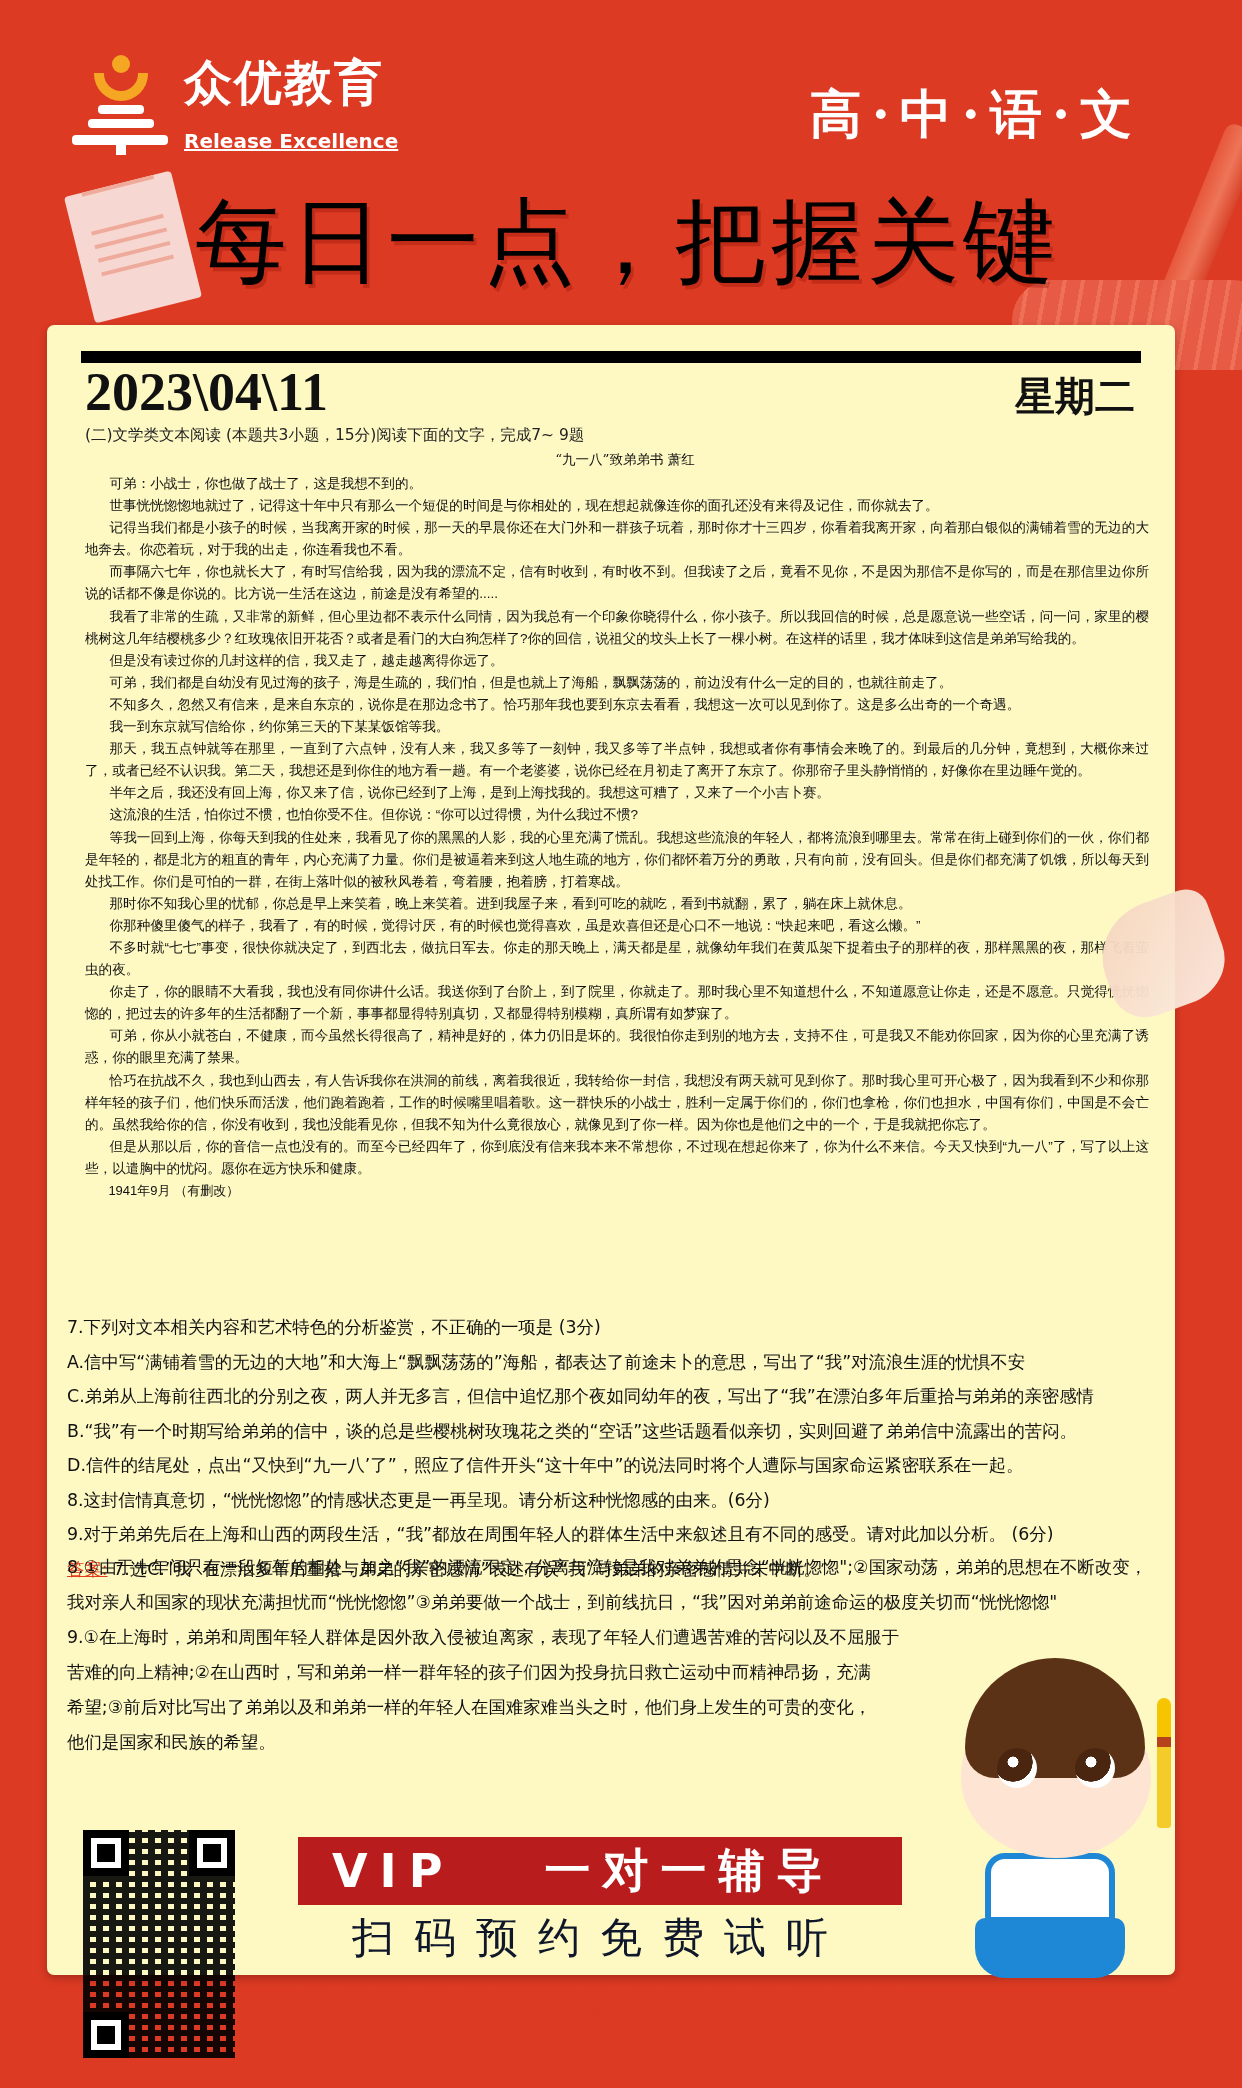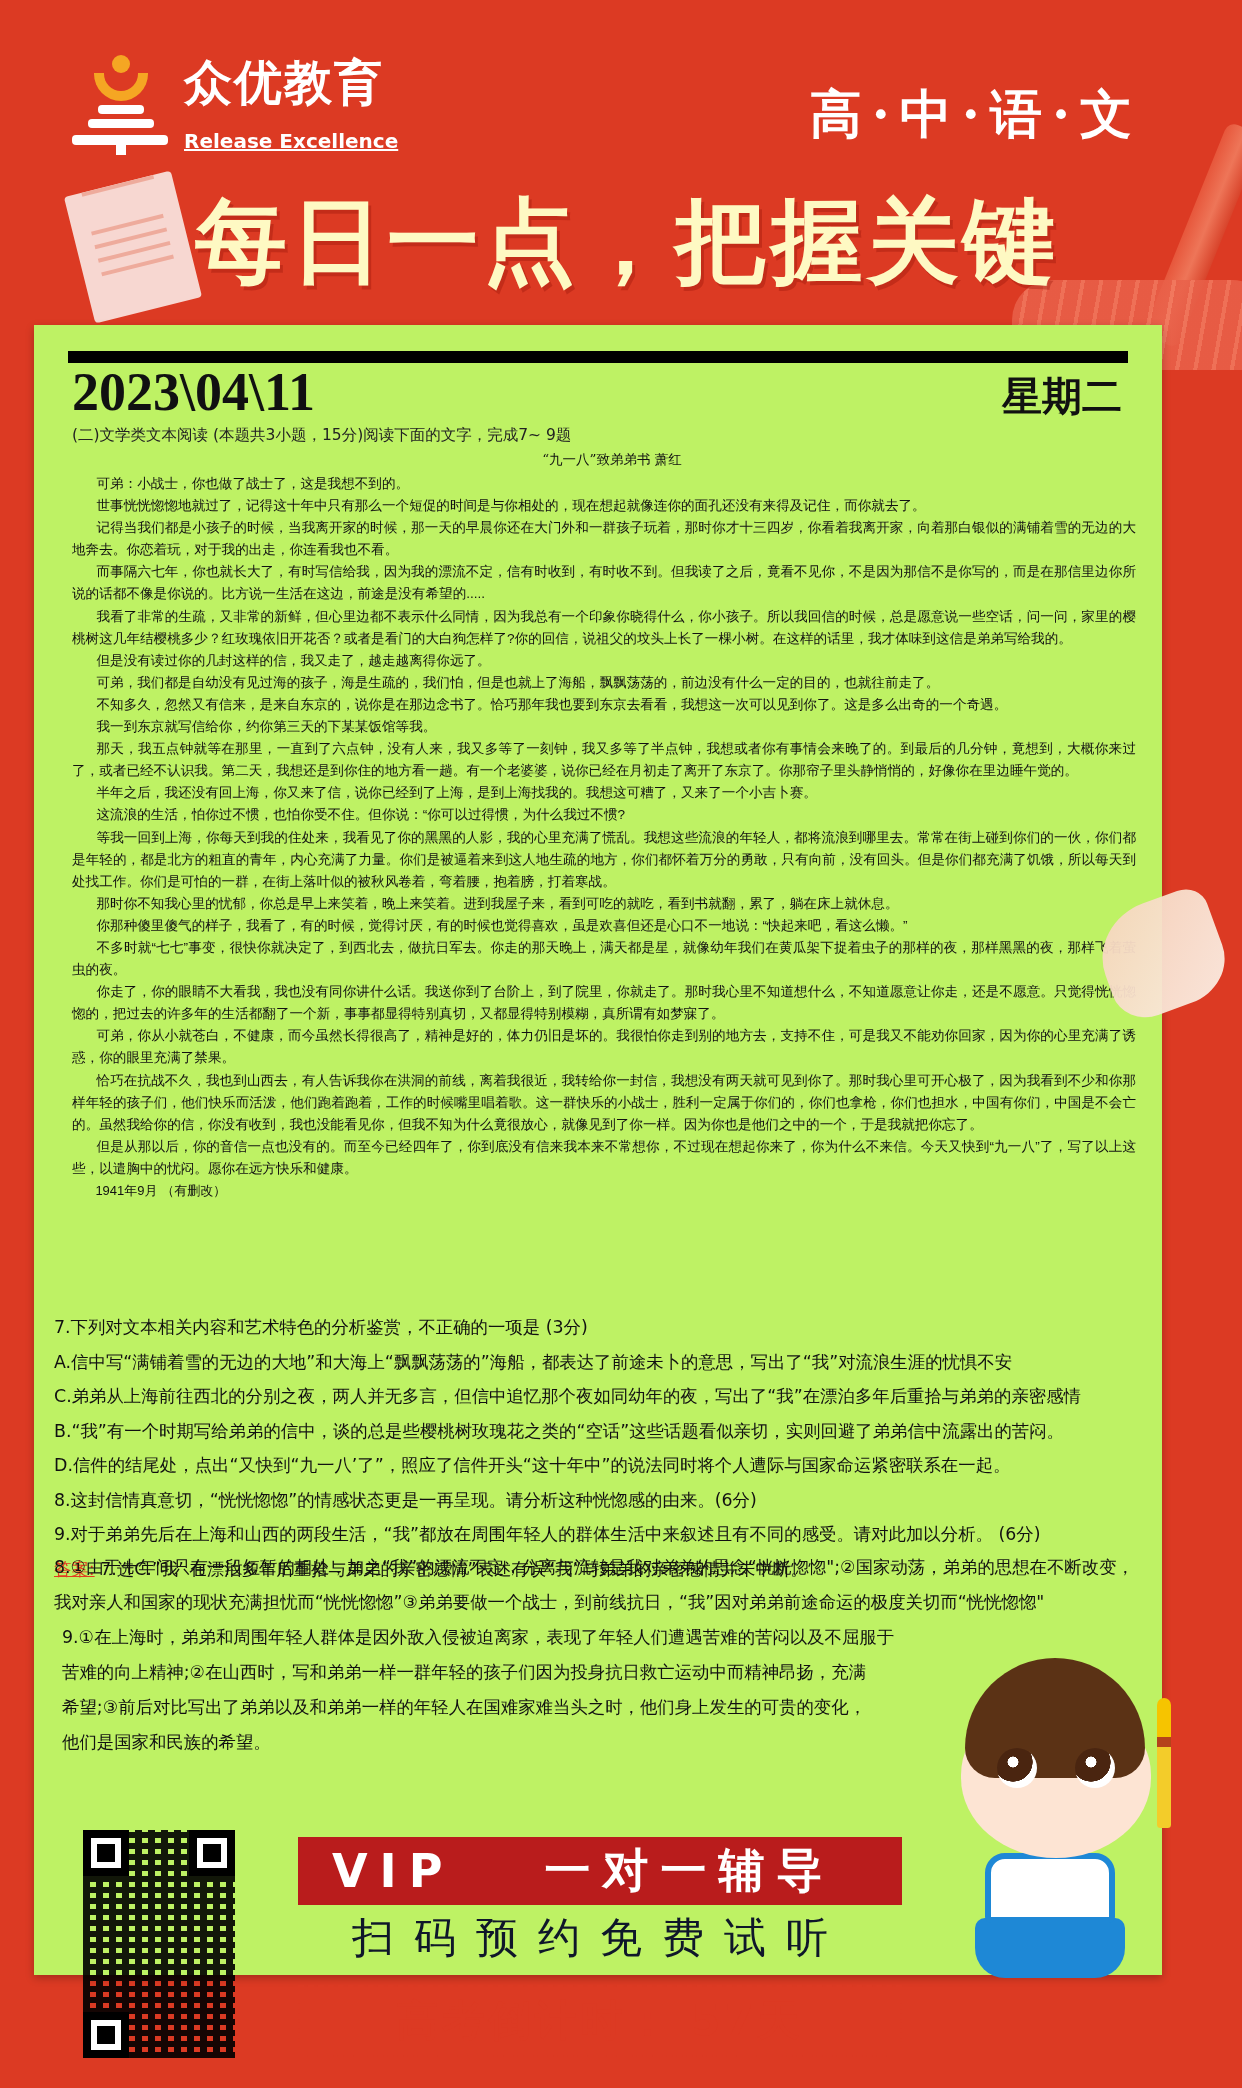--- a/index.html
+++ b/index.html
@@ -41,40 +41,40 @@
   .logo-mark .dot { position: absolute; left: 42px; top: 0; width: 18px; height: 18px; border-radius: 50%; background: #f5a623; }
   .logo-mark .arc { position: absolute; left: 24px; top: 18px; width: 54px; height: 28px; border: 10px solid #f5a623; border-top: none; border-radius: 0 0 40px 40px; }
   .logo-mark .bar { position: absolute; background: #fff; height: 9px; border-radius: 4px; }
   .logo-mark .b1 { left: 28px; top: 50px; width: 46px; }
   .logo-mark .b2 { left: 18px; top: 64px; width: 66px; }
   .logo-mark .b3 { left: 2px; top: 80px; width: 96px; height: 10px; }
   .logo-mark .stem { position: absolute; left: 46px; top: 88px; width: 10px; height: 12px; background: #fff; }
   .logo-text .cn { color: #fff; font-size: 48px; font-weight: bold; letter-spacing: 2px; line-height: 1; }
   .logo-text .en { color: #fff; font-size: 20px; font-weight: bold; margin-top: 23px; text-decoration: underline; }
   .subject { position: absolute; right: 100px; top: 80px; color: #fff; font-family: "DejaVu Serif", serif; font-size: 52px; letter-spacing: 10px; font-weight: bold; }
-  .slogan { position: absolute; left: 195px; top: 180px; color: #fef9c3; font-size: 92px; font-weight: bold; letter-spacing: 4px; text-shadow: 3px 4px 0 rgba(150,20,10,.35); }
+  .slogan { position: absolute; left: 195px; top: 180px; color: #000000; font-size: 92px; font-weight: normal; letter-spacing: 4px; text-shadow: 3px 4px 0 rgba(150,20,10,.35); }
 
   
   .card {
-    position: absolute; left: 34px; top: 325px; width: 1128px; height: 1650px;
-    background: #bef264; box-shadow: 0 3px 8px rgba(0,0,0,.25);
+    position: absolute; left: 47px; top: 325px; width: 1128px; height: 1650px;
+    background: #fef9c3; box-shadow: 0 3px 8px rgba(0,0,0,.25); border-radius: 7px;
   }
   .rule { position: absolute; left: 34px; right: 34px; top: 26px; height: 12px; background: #000; }
   .date { position: absolute; left: 38px; top: 38px; font-family: "Liberation Serif", serif; font-weight: bold; font-size: 54px; line-height: 1.1; }
   .weekday { position: absolute; right: 40px; top: 44px; font-family: "DejaVu Serif", serif; font-weight: bold; font-size: 40px; }
   .intro { position: absolute; left: 38px; top: 100px; font-size: 15.5px; color: #222; }
   .passage-title { position: absolute; left: 0; right: 0; top: 126px; text-align: center; font-family: "DejaVu Serif", serif; font-size: 13.5px; padding-left: 28px; }
   .passage { position: absolute; left: 38px; right: 26px; top: 148px; font-family: Liberation Sans, sans-serif; font-size: 13.6px; line-height: 22.1px; color: #111; text-align: justify; }
   .passage p { text-indent: 1.8em; }
   .passage .sign { text-indent: 1.8em; font-size: 13px; }
 
   .questions { position: absolute; left: 20px; right: 18px; top: 985px; font-size: 17.4px; line-height: 34.5px; color: #111; }
   .questions .ans-label { color: #e23b20; text-decoration: underline; }
   .answers { position: absolute; left: 20px; right: 18px; top: 1225px; font-size: 17.4px; line-height: 35px; color: #111; }
-  .answers .narrow { width: 930px; margin-left: 8px; }
+  .answers .narrow { width: 930px; }
 
   
   .qr {
     position: absolute; left: 36px; top: 1505px; width: 152px; height: 230px;
     background:
       repeating-linear-gradient(90deg, #000 0 7px, transparent 7px 13px),
       repeating-linear-gradient(0deg, #000 0 6px, transparent 6px 11px);
     opacity: .9;
   }
   .qr-finder { position: absolute; width: 46px; height: 46px; border: 8px solid #000; background: #fff; }

